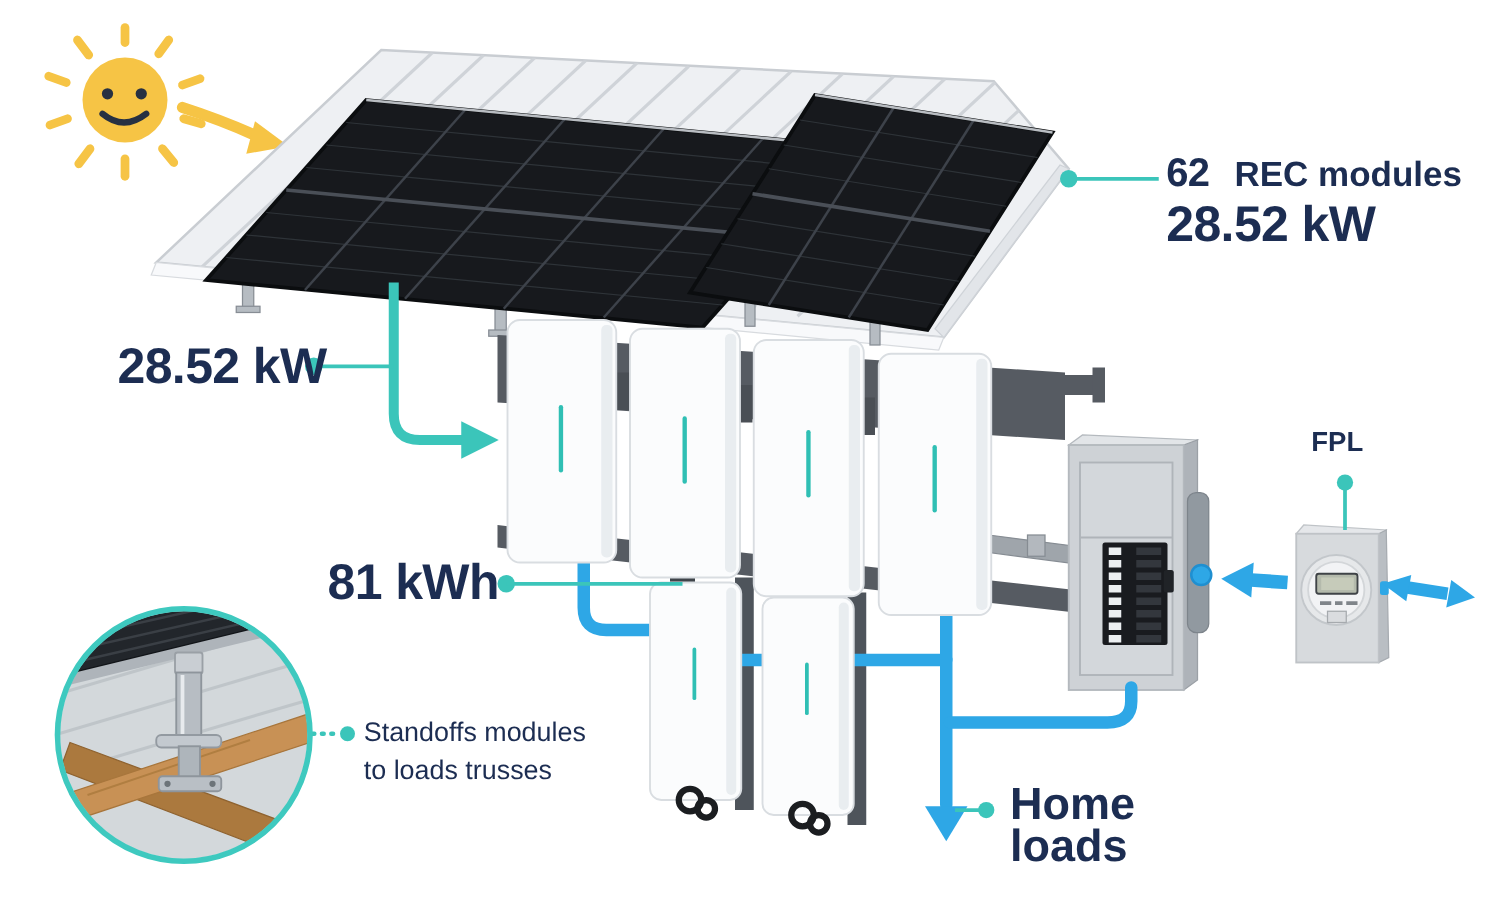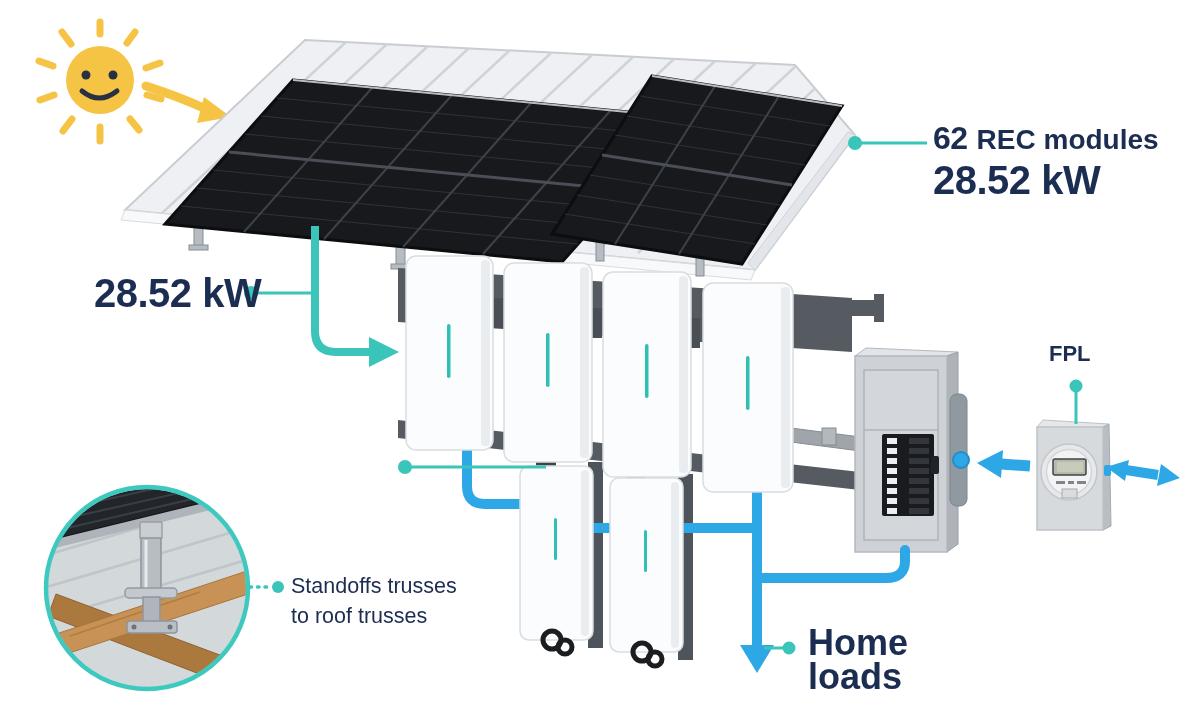--- a/index.html
+++ b/index.html
@@ -5,21 +5,21 @@
   html,body{margin:0;padding:0;background:#ffffff;}
   #canvas{
     position:relative;width:1200px;height:719px;overflow:hidden;
     background:#ffffff;font-family:"Liberation Sans",sans-serif;color:#1c2d52;
   }
   #scene{position:absolute;left:0;top:0;}
   .lbl{position:absolute;color:#1c2d52;white-space:nowrap;}
   #label-modules{left:933px;top:120px;}
   #label-modules .line1{display:flex;align-items:baseline;line-height:36px;}
   #label-modules .count{font-size:32px;font-weight:700;letter-spacing:-0.5px;}
-  #label-modules .name{font-size:28px;font-weight:700;margin-left:9px;}
+  #label-modules .name{font-size:28px;font-weight:700;margin-left:20px;}
   #label-modules .line2{font-size:40px;font-weight:700;line-height:44px;letter-spacing:-0.5px;}
   #label-array-power{left:94px;top:271px;font-size:40px;font-weight:700;letter-spacing:-0.5px;}
   #label-capacity{left:262px;top:444px;font-size:40px;font-weight:700;letter-spacing:-0.5px;}
   #label-fpl{left:1049px;top:341px;font-size:22px;font-weight:700;}
   #label-home{left:808px;top:626px;font-size:36px;font-weight:700;line-height:34px;}
   #label-standoffs{left:291px;top:571px;font-size:21.5px;font-weight:400;line-height:30px;}
 </style>
 </head>
 <body>
 
@@ -308,26 +308,27 @@
   <div class="lbl" id="label-modules">
     <div class="line1">
       <span class="count">62</span>
       <span class="name">REC modules</span>
     </div>
     <div class="line2">28.52 kW</div>
   </div>
 
   <div class="lbl" id="label-array-power">28.52 kW</div>
 
+  <div class="lbl" id="label-capacity">81 kWh</div>
 
   <div class="lbl" id="label-fpl">FPL</div>
 
   <div class="lbl" id="label-home">
     <div>Home</div>
     <div>loads</div>
   </div>
 
   <div class="lbl" id="label-standoffs">
-    <div>Standoffs trusses</div>
-    <div>to roof trusses</div>
+    <div>Standoffs modules</div>
+    <div>to loads trusses</div>
   </div>
 
 </div>
 
 </body></html>

